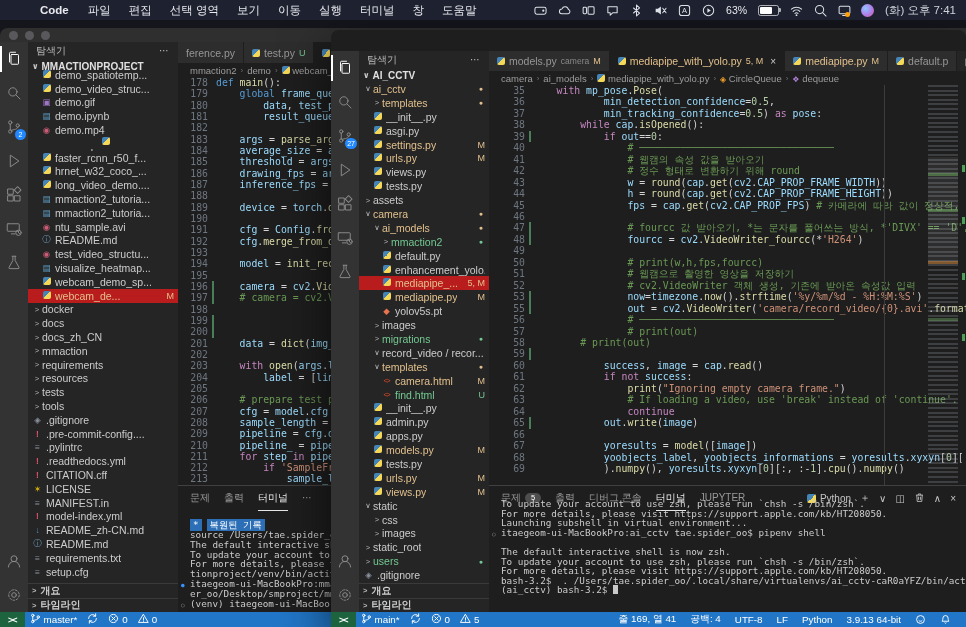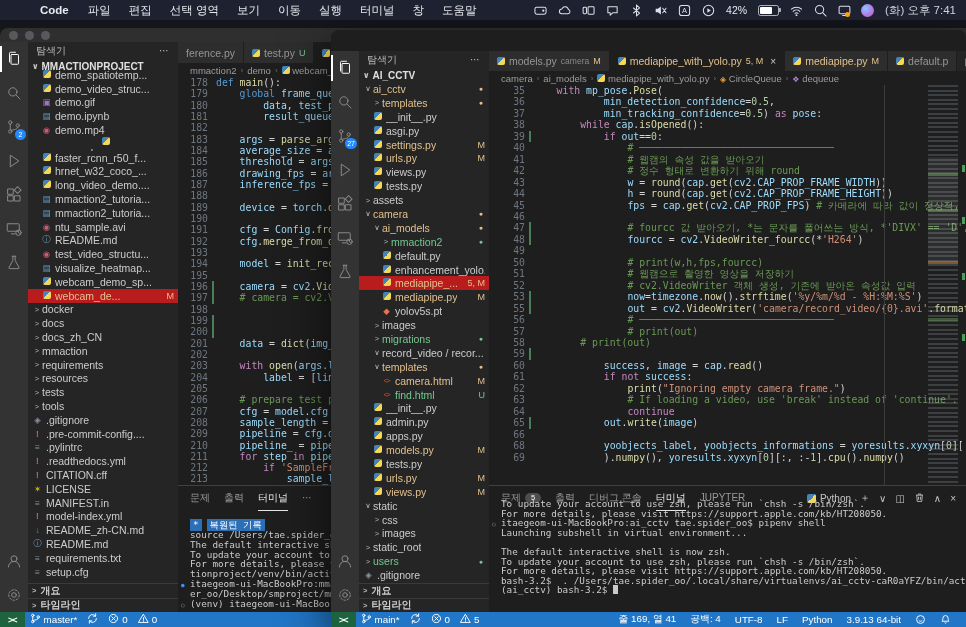--- a/index.html
+++ b/index.html
@@ -182,21 +182,21 @@
           <rect x="1.5" y="1.5" width="11" height="11" rx="2.5"></rect>
           <text x="7" y="10.2" text-anchor="middle" font-size="8" fill="currentColor" stroke="none" font-family="sans-serif">A</text>
         </svg>
       </span>
       <span class="mb-ic">
         <svg viewBox="0 0 14 14" width="13" height="13" stroke="currentColor" fill="none" stroke-width="1.1" stroke-linecap="round" stroke-linejoin="round">
           <circle cx="7" cy="7" r="5.6"></circle>
           <path d="M5.8 4.7l3.7 2.3-3.7 2.3z" fill="currentColor" stroke="none"></path>
         </svg>
       </span>
-      <span style="font-size: 10.5px;">42%</span>
+      <span style="font-size: 10.5px;">63%</span>
       <span class="batt"></span>
       <span class="mb-ic">
         <svg viewBox="0 0 14 14" width="13" height="13" stroke="currentColor" fill="none" stroke-width="1.1" stroke-linecap="round" stroke-linejoin="round">
           <path d="M1.5 5.5a8.2 8.2 0 0 1 11 0M3.4 7.9a5.3 5.3 0 0 1 7.2 0M5.4 10.2a2.4 2.4 0 0 1 3.2 0"></path>
           <circle cx="7" cy="12" r="1" fill="currentColor" stroke="none"></circle>
         </svg>
       </span>
       <span class="mb-ic">
         <svg viewBox="0 0 14 14" width="13" height="13" stroke="currentColor" fill="none" stroke-width="1.1" stroke-linecap="round" stroke-linejoin="round">
           <circle cx="6" cy="6" r="4.4"></circle>
@@ -925,20 +925,21 @@
         <div class="cl mono"><span class="ln">57</span><span class="src"><span>                </span><span class="tk-com"># print(out)</span></span></div>
         <div class="cl mono"><span class="ln">58</span><span class="src"><span>        </span><span class="tk-com"># print(out)</span></span></div>
         <div class="cl mono"><span class="ln gm">59</span><span class="src"></span></div>
         <div class="cl mono"><span class="ln">60</span><span class="src"><span>            </span><span class="tk-id">success</span><span>,</span><span> </span><span class="tk-id">image</span><span> </span><span>=</span><span> </span><span class="tk-id">cap</span><span>.</span><span class="tk-fn">read</span><span>()</span></span></div>
         <div class="cl mono"><span class="ln">61</span><span class="src"><span>            </span><span class="tk-kw">if</span><span> </span><span class="tk-kw">not</span><span> </span><span class="tk-id">success</span><span>:</span></span></div>
         <div class="cl mono"><span class="ln">62</span><span class="src"><span>                </span><span class="tk-fn">print</span><span>(</span><span class="tk-str">"Ignoring empty camera frame."</span><span>)</span></span></div>
         <div class="cl mono"><span class="ln">63</span><span class="src"><span>                </span><span class="tk-com"># If loading a video, use 'break' instead of 'continue'.</span></span></div>
         <div class="cl mono"><span class="ln">64</span><span class="src"><span>                </span><span class="tk-kw">continue</span></span></div>
         <div class="cl mono"><span class="ln gm">65</span><span class="src"><span>            </span><span class="tk-id">out</span><span>.</span><span class="tk-fn">write</span><span>(</span><span class="tk-id">image</span><span>)</span></span></div>
         <div class="cl mono"><span class="ln">66</span><span class="src"></span></div>
+        <div class="cl mono"><span class="ln">67</span><span class="src"><span>            </span><span class="tk-id">yoresults</span><span> </span><span>=</span><span> </span><span class="tk-fn">model</span><span>([</span><span class="tk-id">image</span><span>])</span></span></div>
         <div class="cl mono"><span class="ln">68</span><span class="src"><span>            </span><span class="tk-id">yoobjects_label</span><span>,</span><span> </span><span class="tk-id">yoobjects_informations</span><span> </span><span>=</span><span> </span><span class="tk-id">yoresults</span><span>.</span><span class="tk-id">xyxyn</span><span>[</span><span class="tk-num">0</span><span>][:,</span></span></div>
         <div class="cl mono"><span class="ln">69</span><span class="src"><span>            </span><span>).</span><span class="tk-fn">numpy</span><span>(),</span><span> </span><span class="tk-id">yoresults</span><span>.</span><span class="tk-id">xyxyn</span><span>[</span><span class="tk-num">0</span><span>][:,</span><span> </span><span>:-</span><span class="tk-num">1</span><span>].</span><span class="tk-fn">cpu</span><span>().</span><span class="tk-fn">numpy</span><span>()</span></span></div>
       </div>
     <div class="panel">
       <div class="panel-tabs">
           <div class="ptab">
             <span>문제</span>
             <span class="pbadge">5</span>
           </div>
           <div class="ptab">
@@ -964,22 +965,22 @@
             <span><svg viewBox="0 0 14 14" width="11" height="11" stroke="currentColor" fill="none" stroke-width="1.1">
                 <path d="M2.5 4h9M5.5 4V2.5h3V4M3.5 4l.6 8h5.8l.6-8M5.8 6v4M8.2 6v4"></path>
               </svg></span>
             <span>∧</span>
             <span>×</span>
           </div>
         </div>
       <div class="term mono" style="top:13px;">
           <div class="tline"><span>To update your account to use zsh, please run `chsh -s /bin/zsh`.</span></div>
           <div class="tline"><span>For more details, please visit https://support.apple.com/kb/HT208050.</span></div>
+          <div class="tline"><span>Launching subshell in virtual environment...</span></div>
           <div class="tline"><span class="dec" style="color: rgb(154, 154, 154);">○</span><span>itaegeom-ui-MacBookPro:ai_cctv tae.spider_oo$ pipenv shell</span></div>
-          <div class="tline"><span>Launching subshell in virtual environment...</span></div>
           <div class="tline"><span></span></div>
           <div class="tline"><span>The default interactive shell is now zsh.</span></div>
           <div class="tline"><span>To update your account to use zsh, please run `chsh -s /bin/zsh`.</span></div>
           <div class="tline"><span>For more details, please visit https://support.apple.com/kb/HT208050.</span></div>
           <div class="tline"><span>bash-3.2$  . /Users/tae.spider_oo/.local/share/virtualenvs/ai_cctv-caR0aYFZ/bin/activate</span></div>
           <div class="tline"><span>(ai_cctv) bash-3.2$ </span><span class="cursor"></span></div>
         </div>
     </div>
   </div>
   <div class="statusbar">

